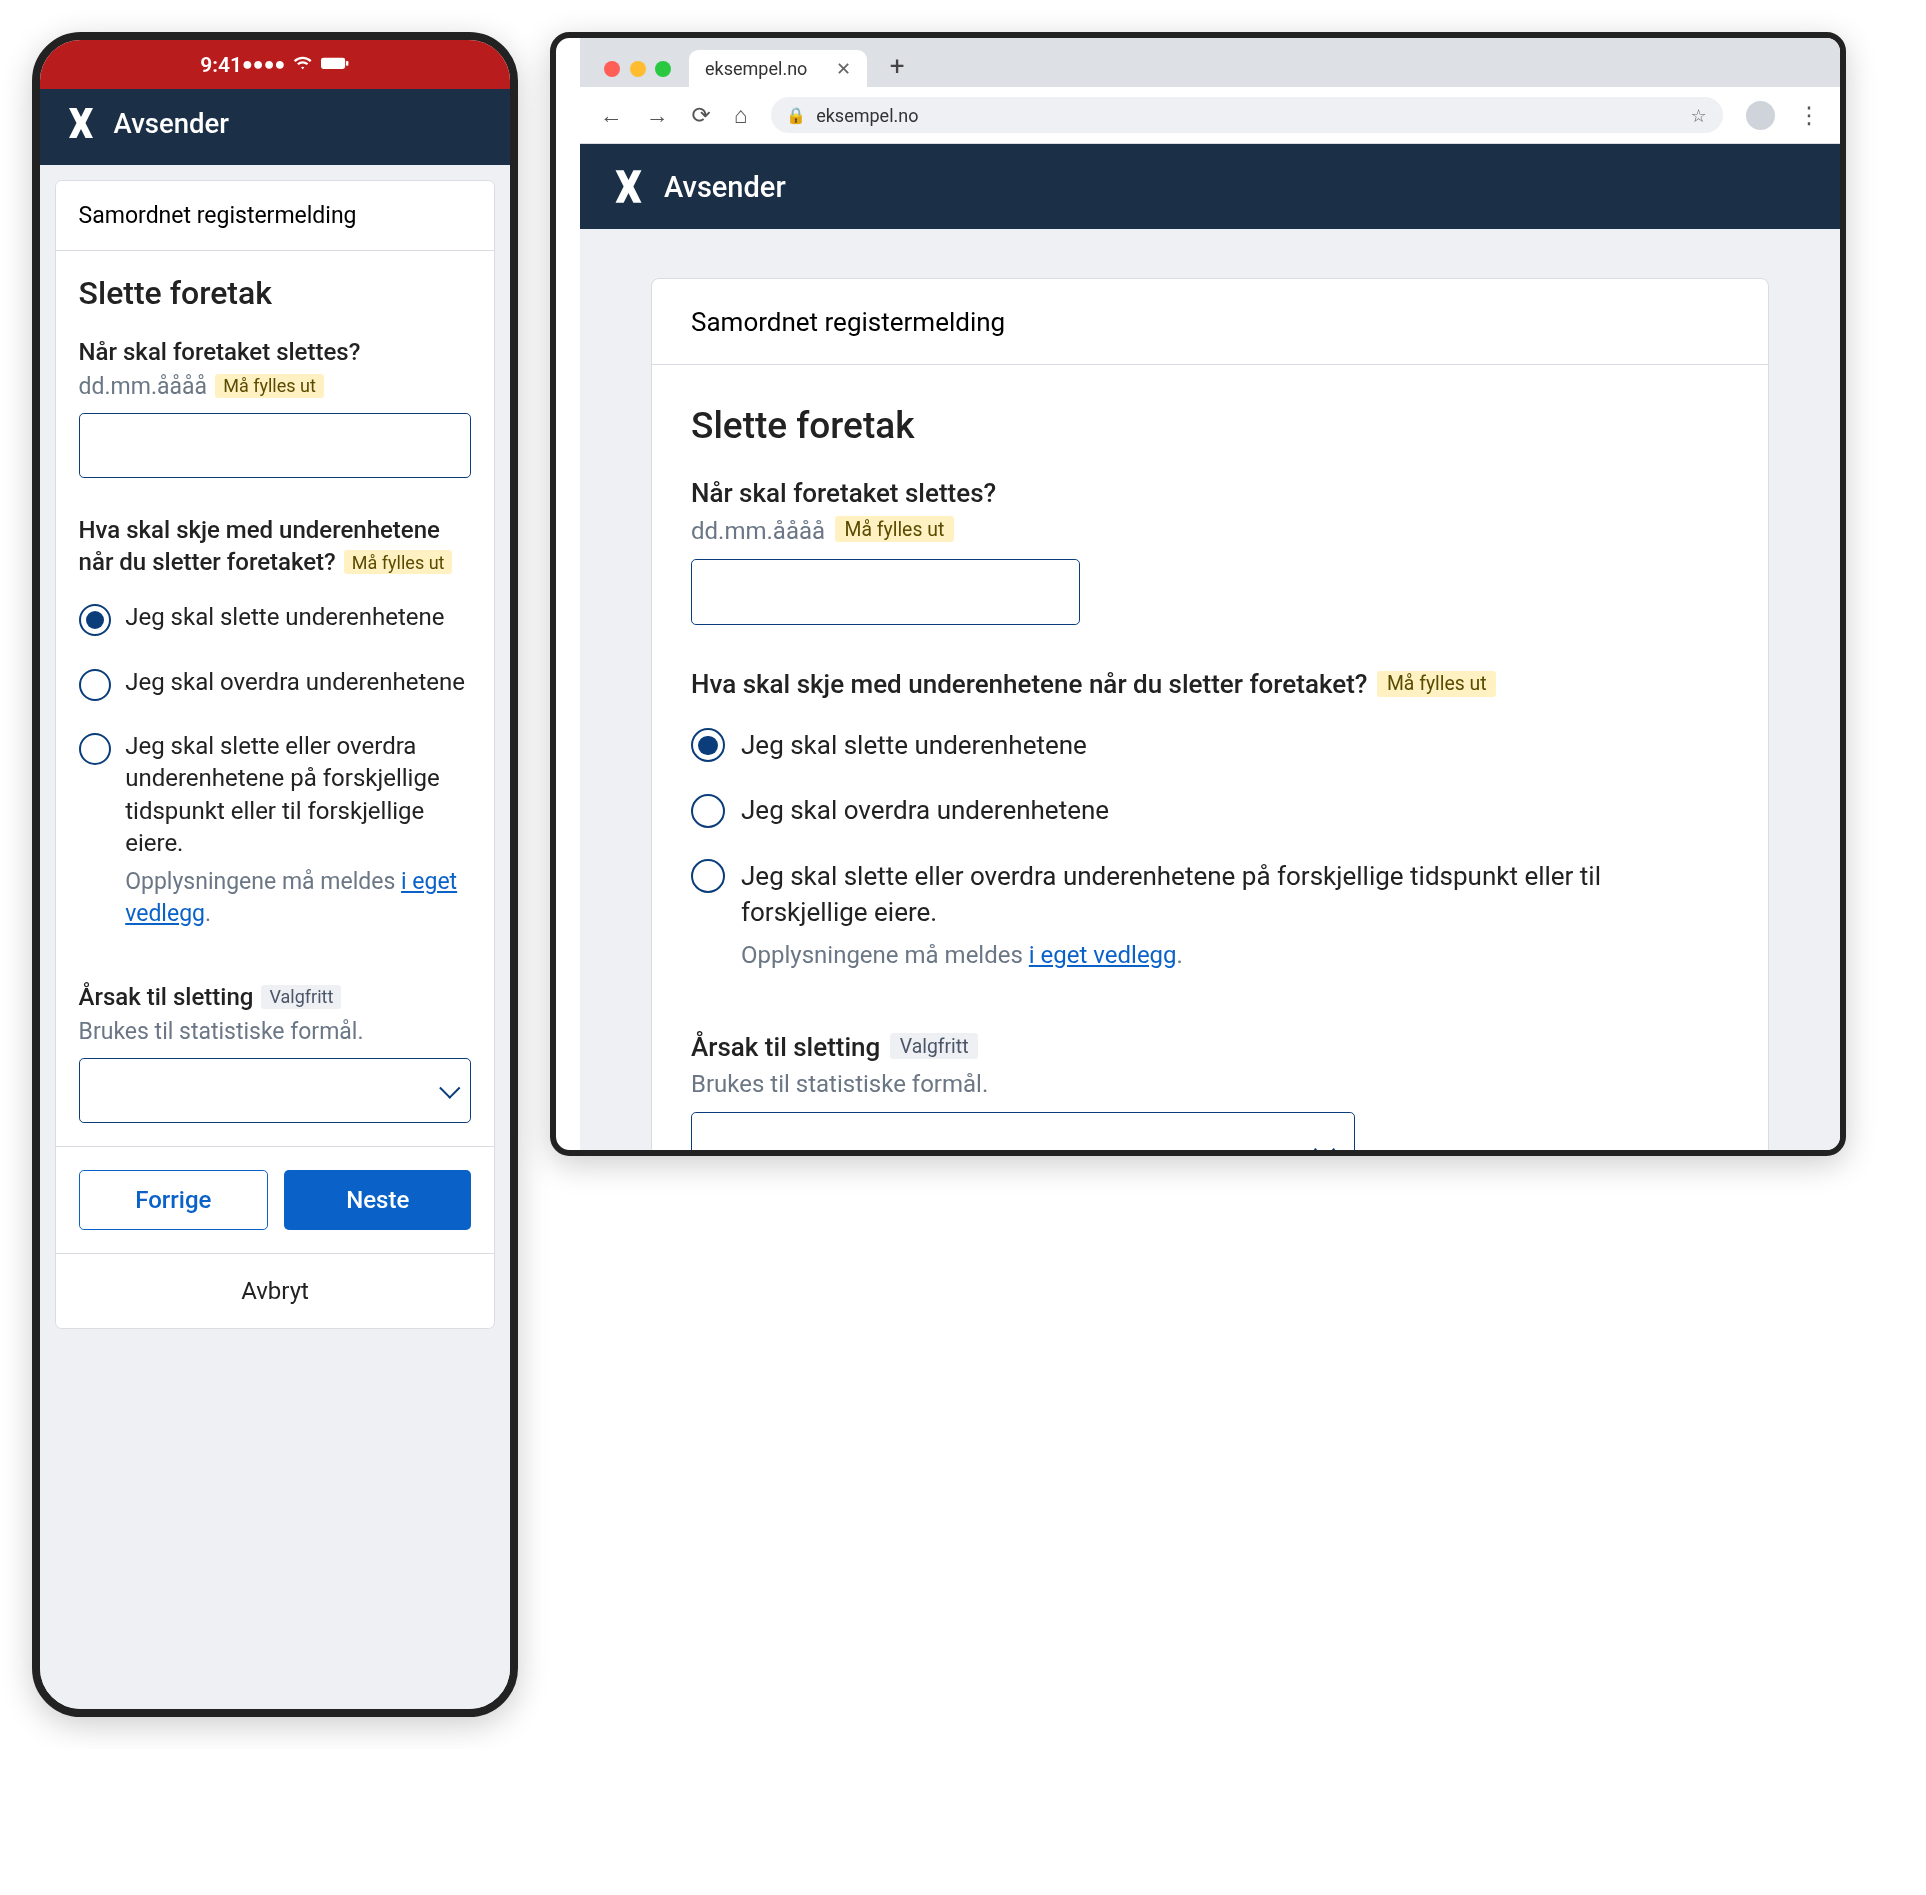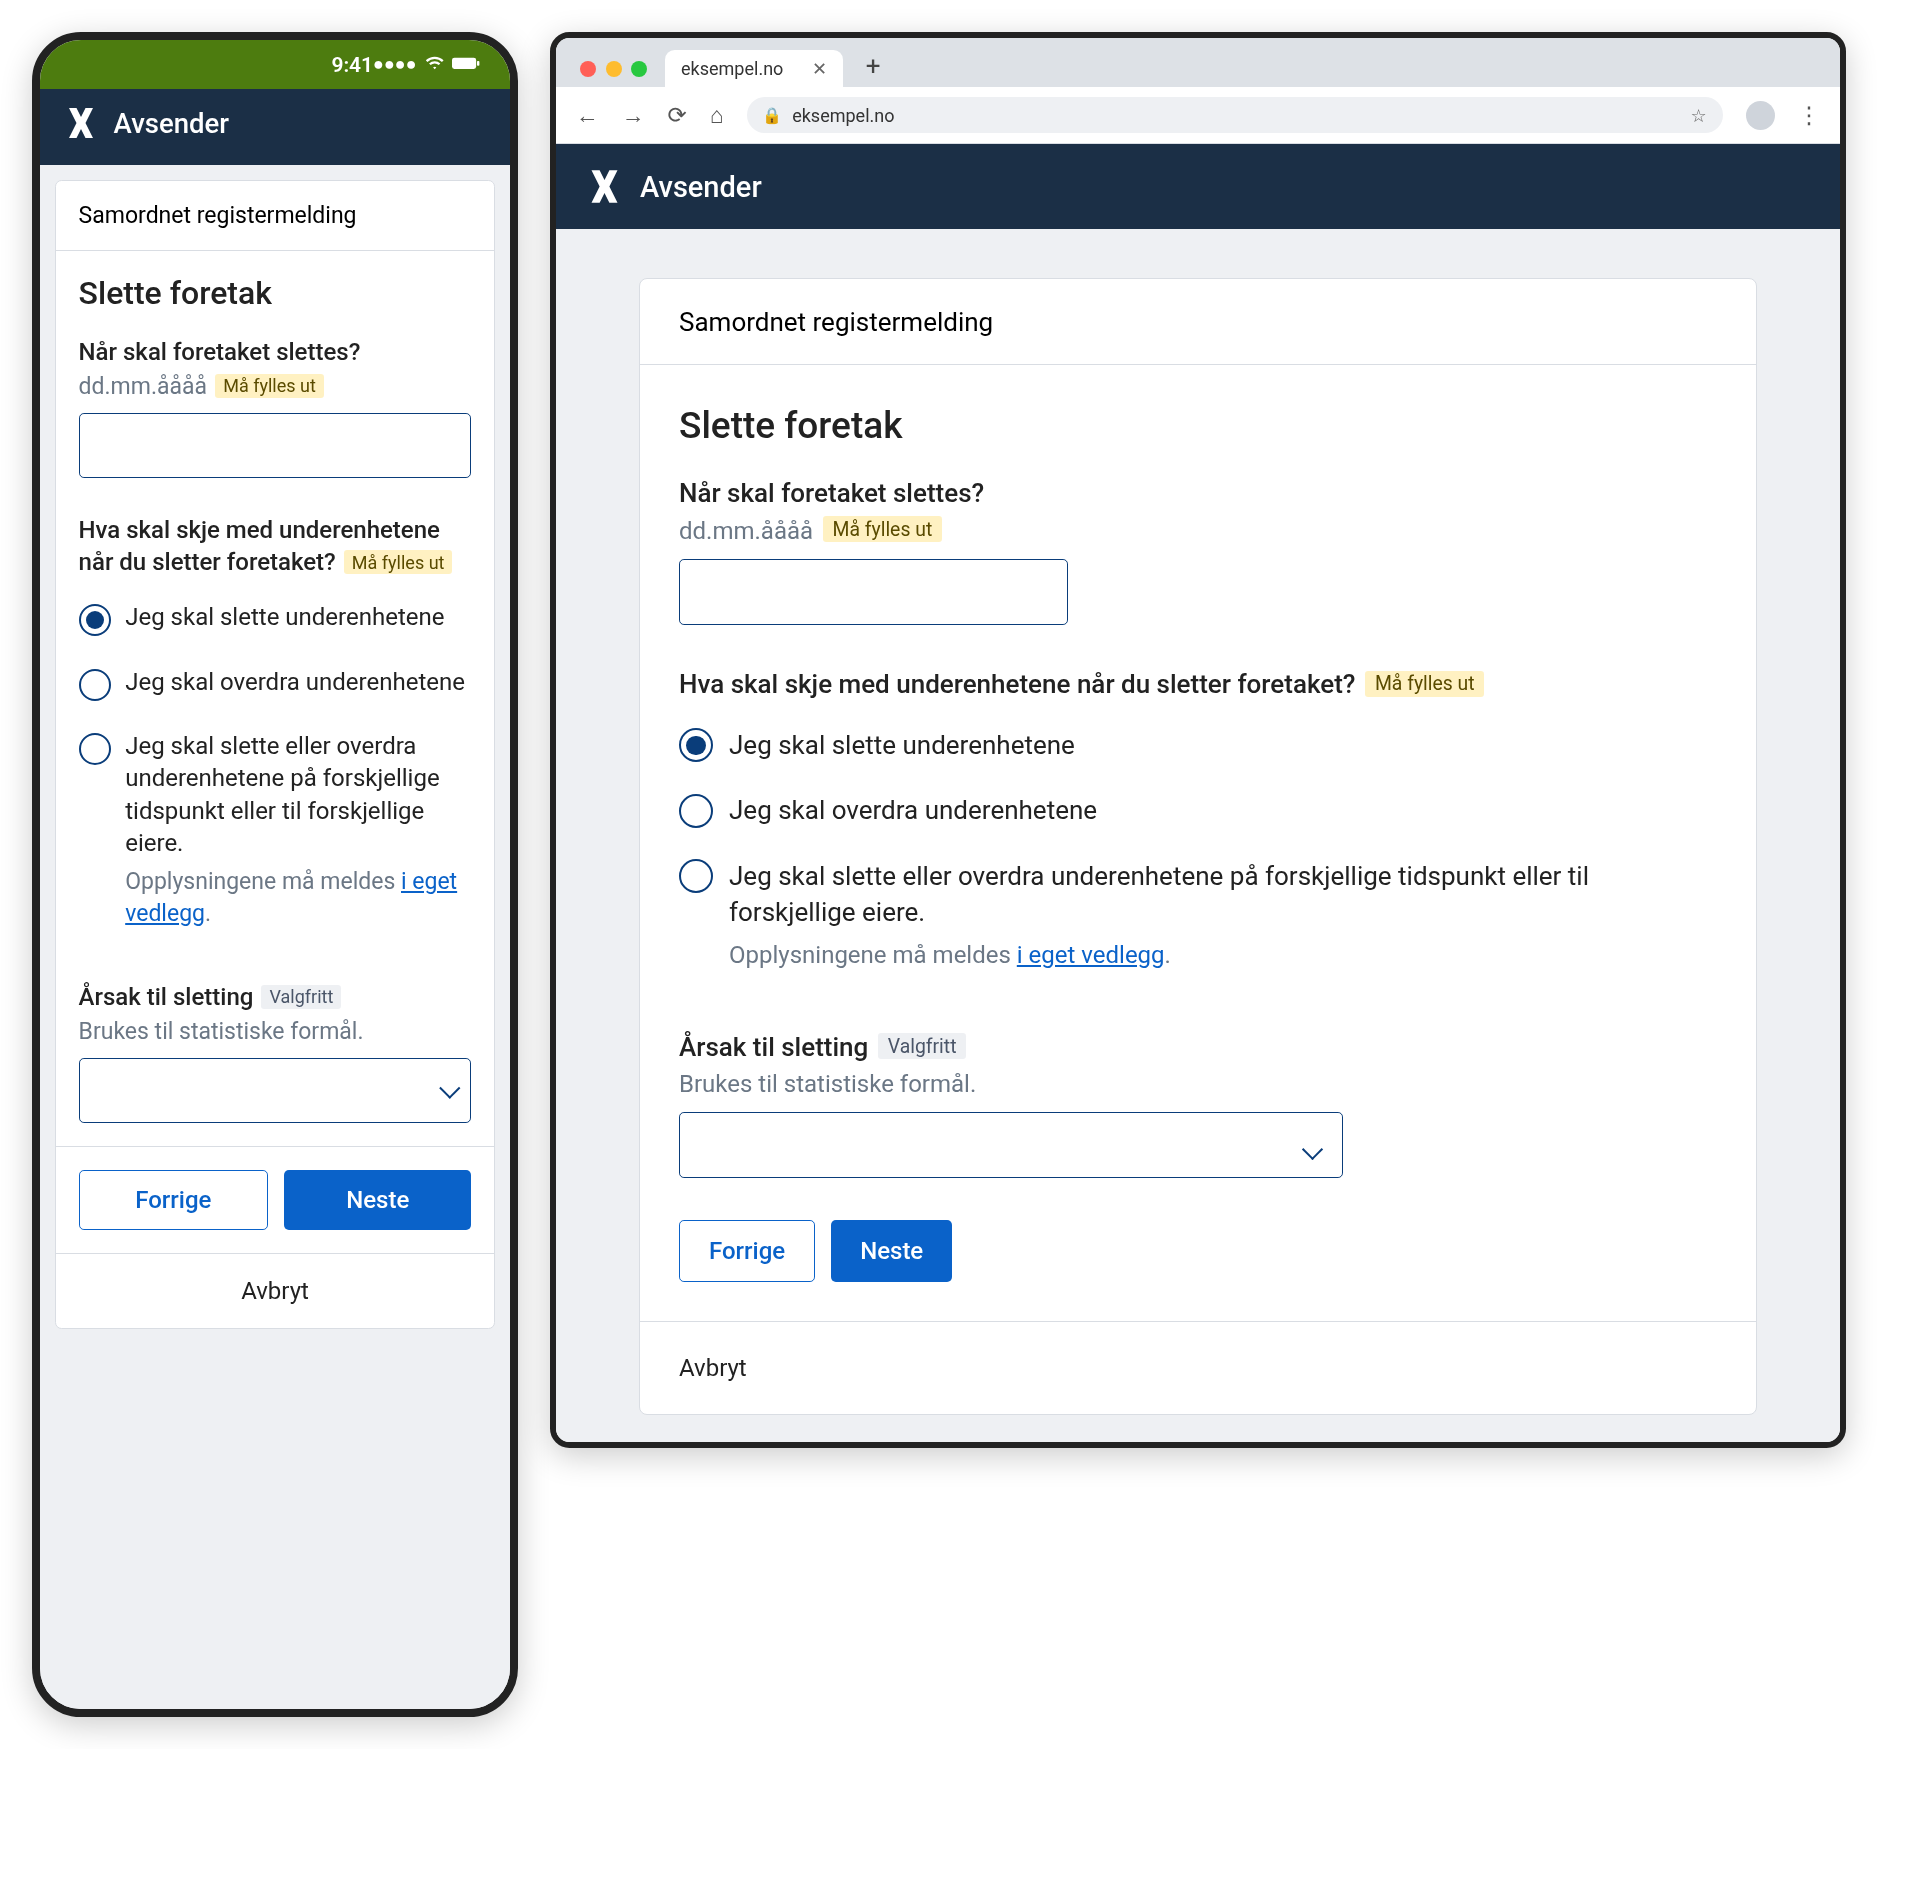--- a/index.html
+++ b/index.html
@@ -19,25 +19,25 @@
     border-radius: 49px;
     border: 8px solid #222;
     background: #eef0f3;
     overflow: hidden;
     display: flex;
     flex-direction: column;
     box-shadow: 0 8px 32px rgba(0,0,0,.2);
   }
   .phone-statusbar {
     height: 49px;
-    background: #4d7c0f;
+    background: #b91c1c;
     color: #fff;
     display: flex;
     align-items: center;
-    justify-content: flex-end;
+    justify-content: center;
     padding: 0 29px;
     font-size: 21px;
     font-weight: 600;
   }
   .phone-statusbar .icons { display:flex; gap:8px; align-items:center; font-size:18px;}
   .phone-header {
     background: #1b2f46;
     color: #fff;
     display: flex;
     align-items: center;
@@ -134,28 +134,29 @@
   .m-btn.secondary { border:1.6px solid #0a62c9; color:#0a62c9; background:#fff; }
   .m-btn.primary { background:#0a62c9; color:#fff; border:none; }
   .m-cancel {
     padding:23px; text-align:center; font-size:24px; color:#222;
     border-top:0.8px solid #d9dde3; cursor:pointer;
   }
 
   
   .browser {
     width: 1296px;
-    height: 1416px;
+    height: 1124px;
     border-radius: 19.4px;
     border: 6.5px solid #222;
     background:#fff;
     overflow:hidden;
     display:flex;
     flex-direction:column;
     box-shadow: 0 8px 32px rgba(0,0,0,.2);
+    padding-left: 24px;
   }
   .br-tabs {
     height:49px; background:#dde1e6; display:flex; align-items:flex-end; padding:0 16px; gap:9.7px;
   }
   .br-traffic { display:flex; gap:9.7px; align-items:center; padding:0 8px 9.7px; }
   .br-dot { width:16px; height:16px; border-radius:50%; }
   .br-dot.r{background:#ff5f57;} .br-dot.y{background:#febc2e;} .br-dot.g{background:#28c840;}
   .br-tab {
     height:37px; background:#fff; border-radius:9.7px 9.7px 0 0;
     display:flex; align-items:center; gap:11.3px; padding:0 16px;

